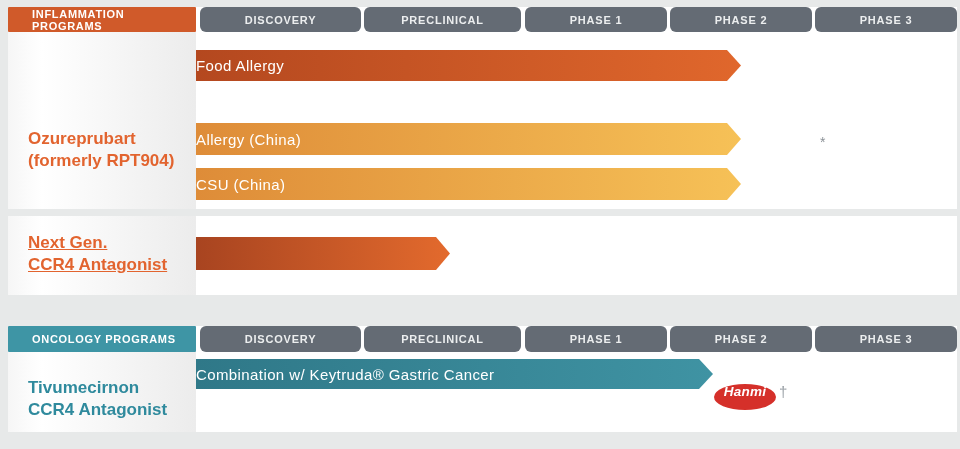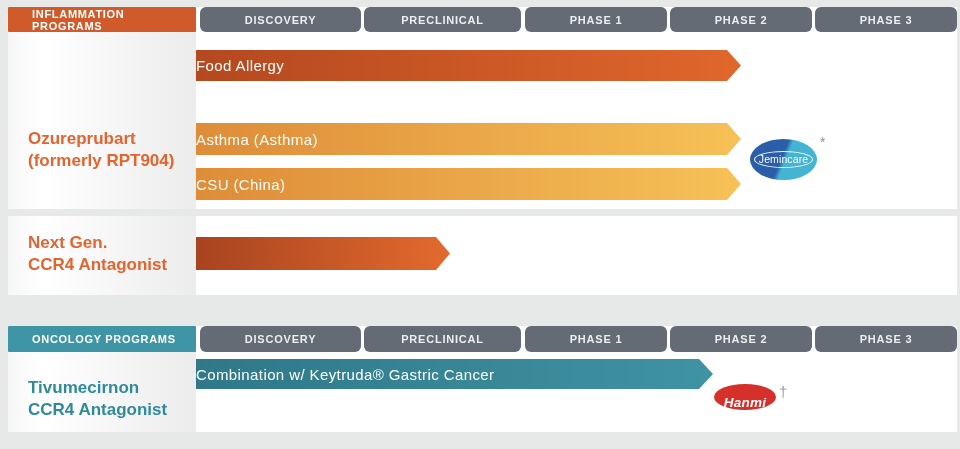--- a/index.html
+++ b/index.html
@@ -54,21 +54,21 @@
 
   
   .jem{position:absolute; left:750px; top:139px; width:67px; height:41px; border-radius:50%;
     background:linear-gradient(112deg,#2a5ea8 0%,#2a5ea8 47%,#45b3d2 53%,#45b3d2 100%);
     display:flex; align-items:center; justify-content:center;}
   .jem-inner{border:1px solid rgba(255,255,255,.95); border-radius:50%; padding:1px 4px 2px 4px;
     color:#ffffff; font-size:10.5px; letter-spacing:.1px; white-space:nowrap;}
   .fn-star{position:absolute; left:820px; top:134px; color:#8a9096; font-size:14px;}
   .hanmi{position:absolute; left:714px; top:384px; width:62px; height:26px; border-radius:50%;
     background:#d5302a; color:#ffffff; font-weight:700; font-style:italic; font-size:13.5px;
-    letter-spacing:.2px; display:flex; align-items:flex-end; justify-content:center;}
+    letter-spacing:.2px; display:flex; align-items:flex-start; justify-content:center;}
   .fn-dagger{position:absolute; left:779px; top:383px; color:#9aa0a6; font-size:15px;}
 </style>
 </head>
 <body>
 
 <div class="stage">
 
   <div class="panel panel1"></div>
   <div class="panel panel2"></div>
   <div class="panel panel3"></div>
@@ -88,32 +88,29 @@
 
   <div class="prog-name orange" style="top:108px;margin-top:20px;">
     <div>Ozureprubart</div>
     <div>(formerly RPT904)</div>
   </div>
 
   <div class="bar red" style="top: 50px; height: 31px; width: 545px;">
     <span>Food Allergy</span>
   </div>
   <div class="bar amber" style="top: 123px; height: 32px; width: 545px;">
-    <span>Asthma (Asthma)</span>
+    <span>Allergy (China)</span>
   </div>
   <div class="bar amber" style="top: 168px; height: 32px; width: 545px;">
     <span>CSU (China)</span>
   </div>
 
-  <div class="jem">
-    <span class="jem-inner">Jemincare</span>
-  </div>
   <div class="fn-star">*</div>
 
-  <div class="prog-name orange" style="top:232px;">
+  <div class="prog-name orange" style="top:232px;text-decoration:underline;">
     <div>Next Gen.</div>
     <div>CCR4 Antagonist</div>
   </div>
   <div class="bar nextgen" style="top: 237px; height: 33px; width: 254px;">
     <span></span>
   </div>
 
   <div class="sec-hdr onco">
     <span>ONCOLOGY PROGRAMS</span>
   </div>

